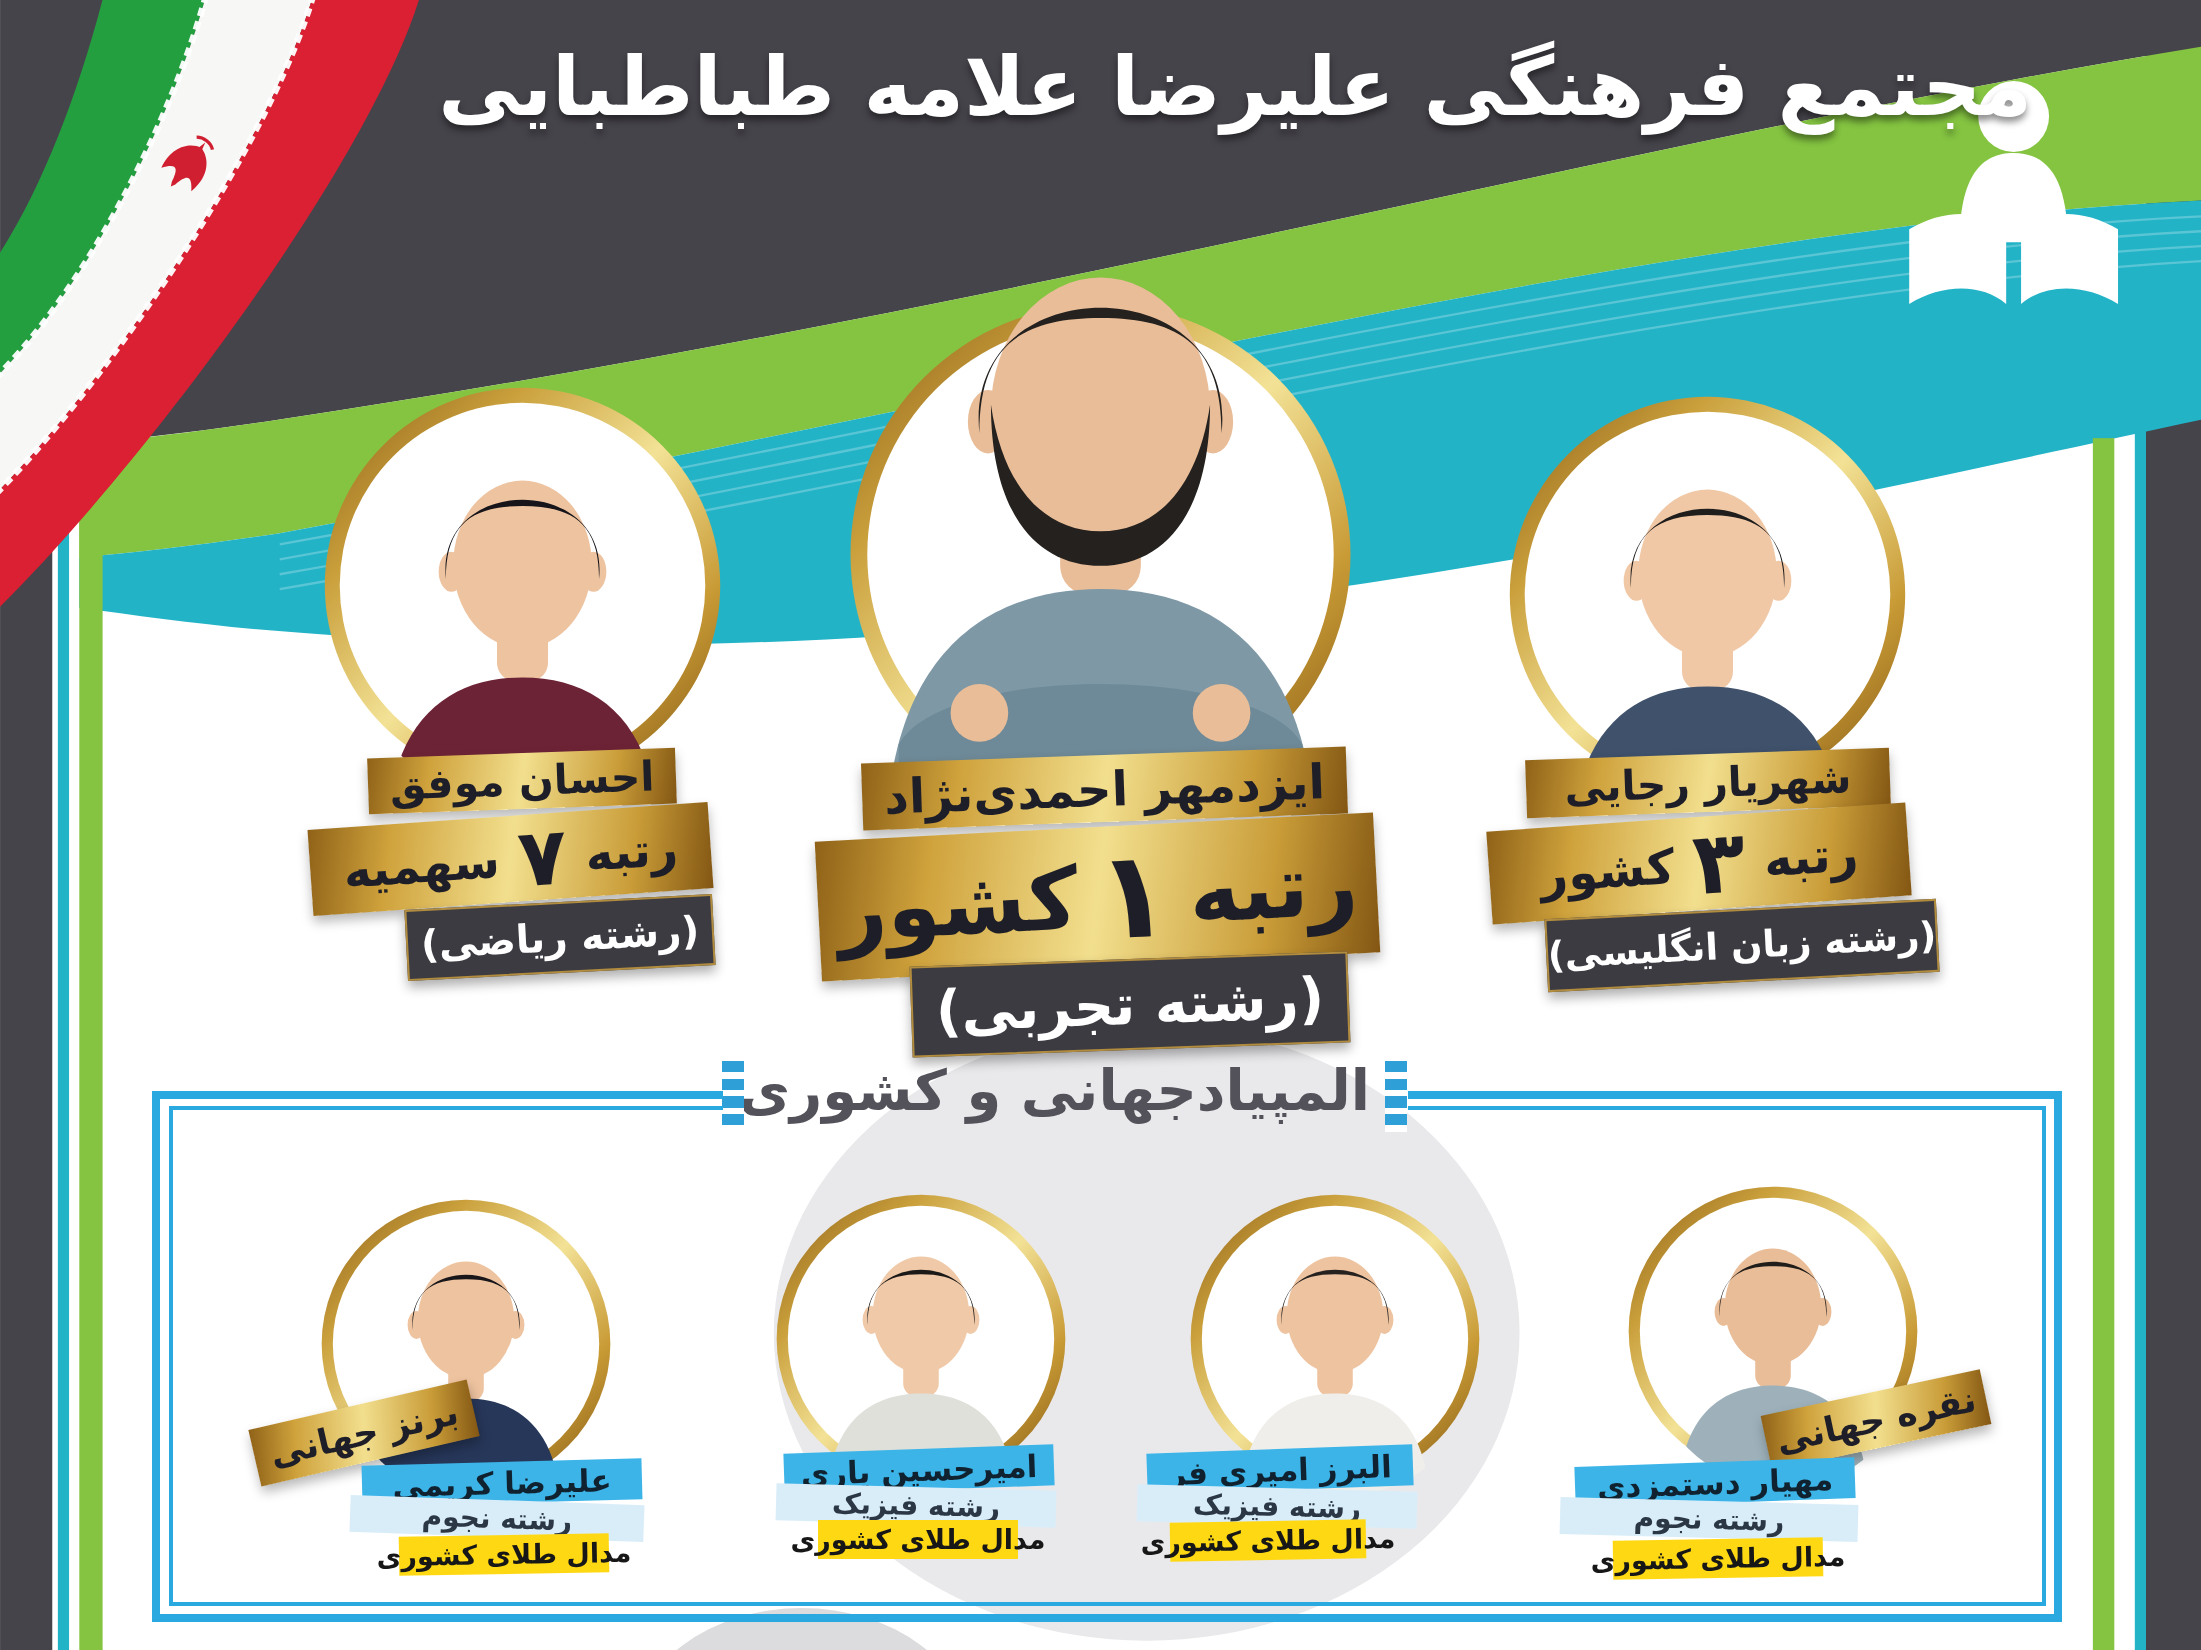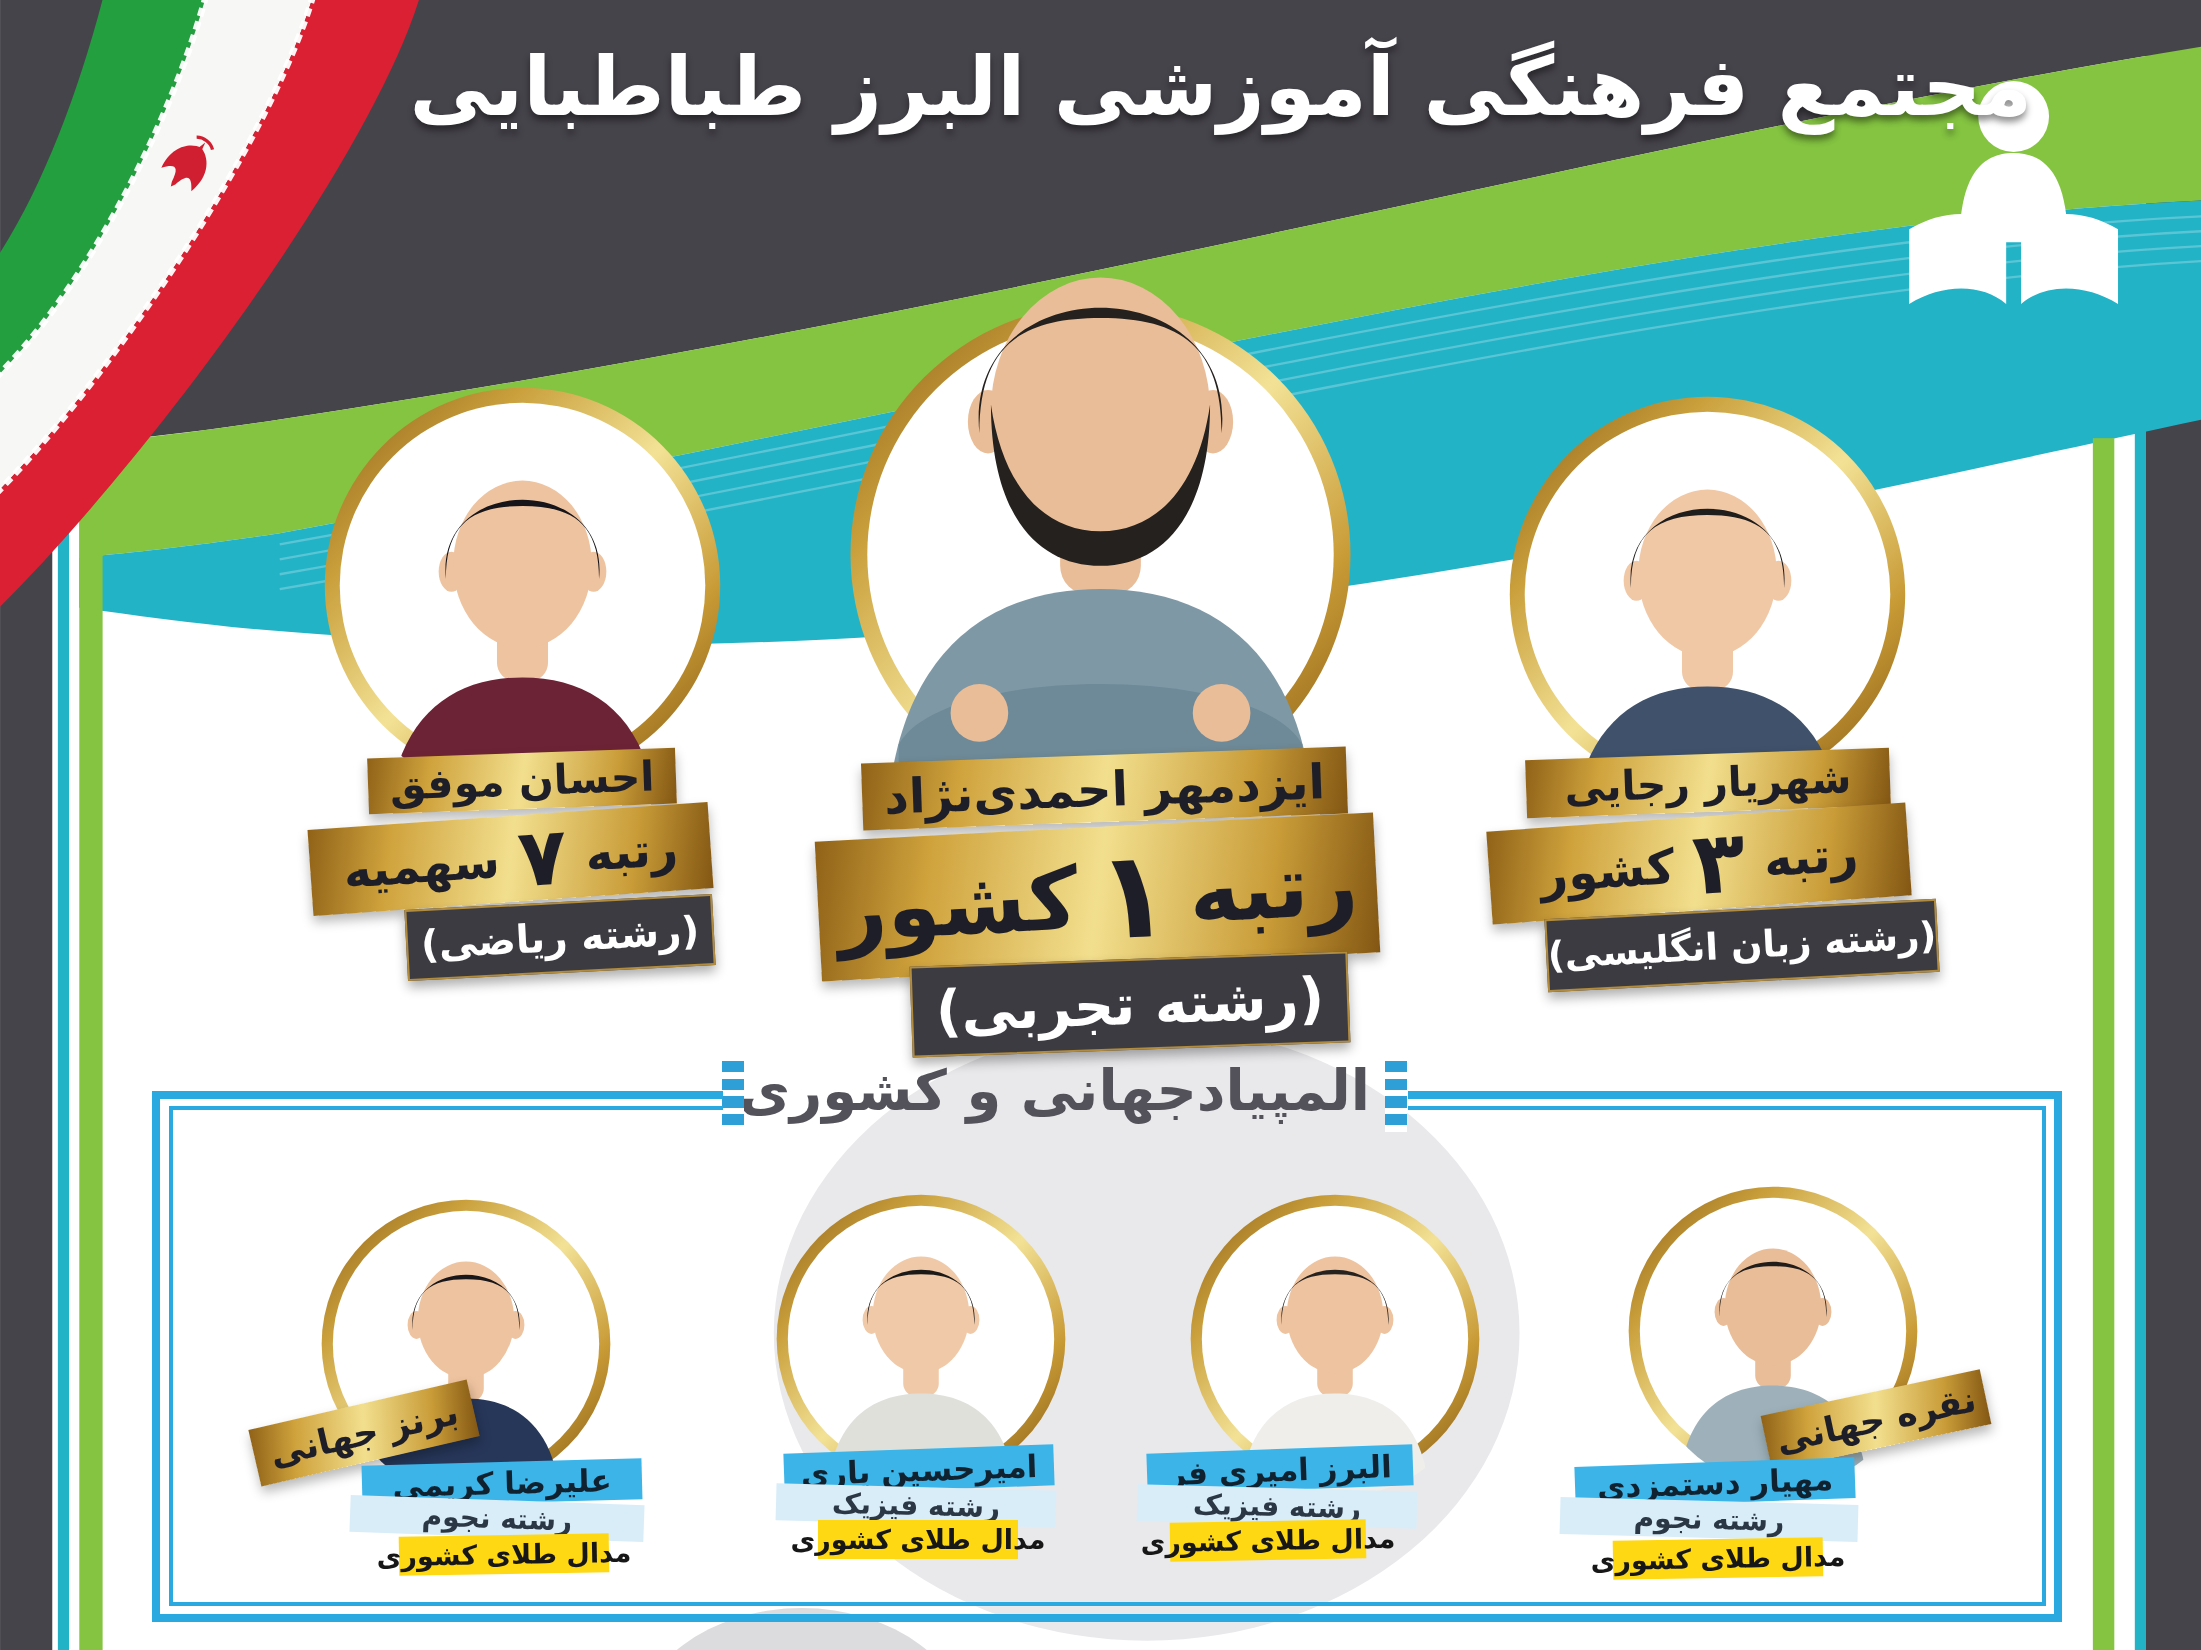--- a/index.html
+++ b/index.html
@@ -127,21 +127,21 @@
     </g>
 
     <g transform="translate(2040,40)" fill="#ffffff">
       <circle cx="120" cy="85" r="38"></circle>
       <path d="M62,220 C62,148 86,124 120,124 C154,124 178,148 178,220 Z"></path>
       <path d="M8,206 C44,184 86,184 112,206 L112,286 C86,264 44,264 8,286 Z"></path>
       <path d="M128,206 C154,184 196,184 232,206 L232,286 C196,264 154,264 128,286 Z"></path>
     </g>
   </svg>
 
-  <div class="main-title">مجتمع فرهنگی آموزشی البرز طباطبایی</div>
+  <div class="main-title">مجتمع فرهنگی علیرضا علامه طباطبایی</div>
 
   <svg class="portrait" style="left:322px;top:385px" width="401" height="401" viewBox="0 0 430 430">
     <clipPath id="cpA">
         <circle cx="215" cy="215" r="196"></circle>
       </clipPath>
     <circle cx="215" cy="215" r="212" fill="url(#gold)"></circle>
     <circle cx="215" cy="215" r="196" fill="#ffffff"></circle>
     <use href="#bust" x="0" y="36" width="430" height="430" clip-path="url(#cpA)" style="--skin:#eec3a0;--hair:#17151a;--shirt:#6d2336"></use>
   </svg>
 

